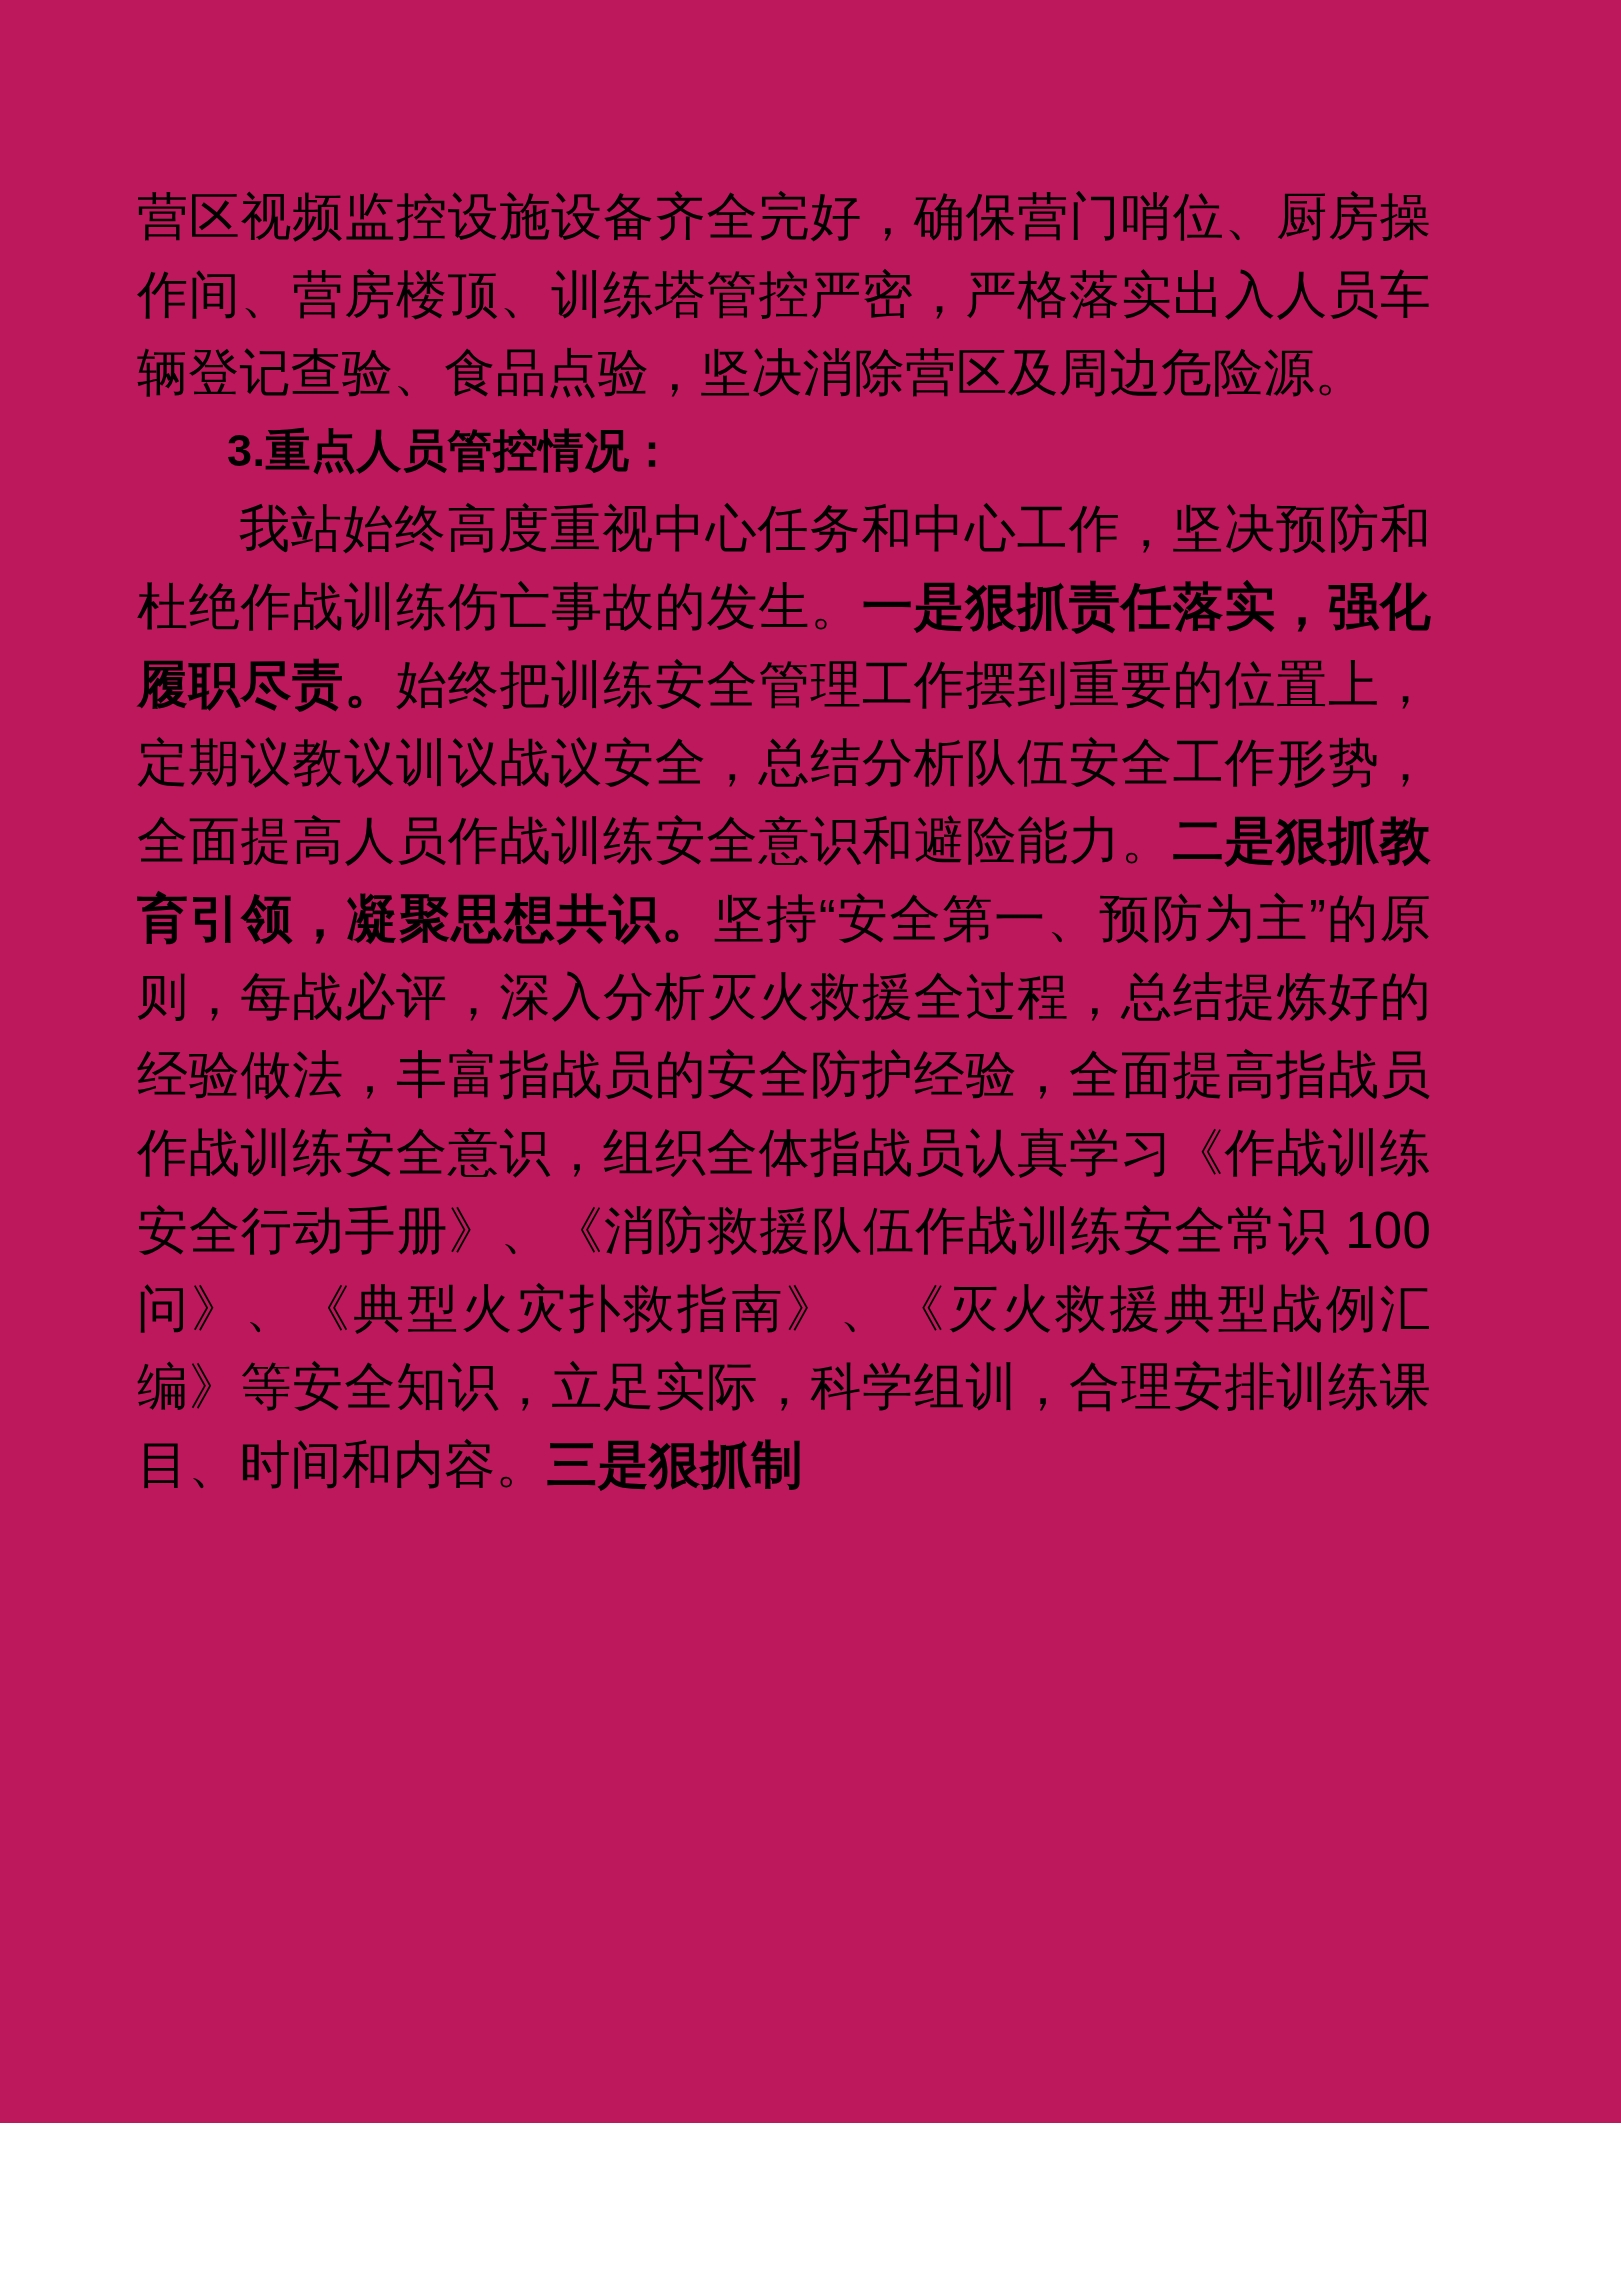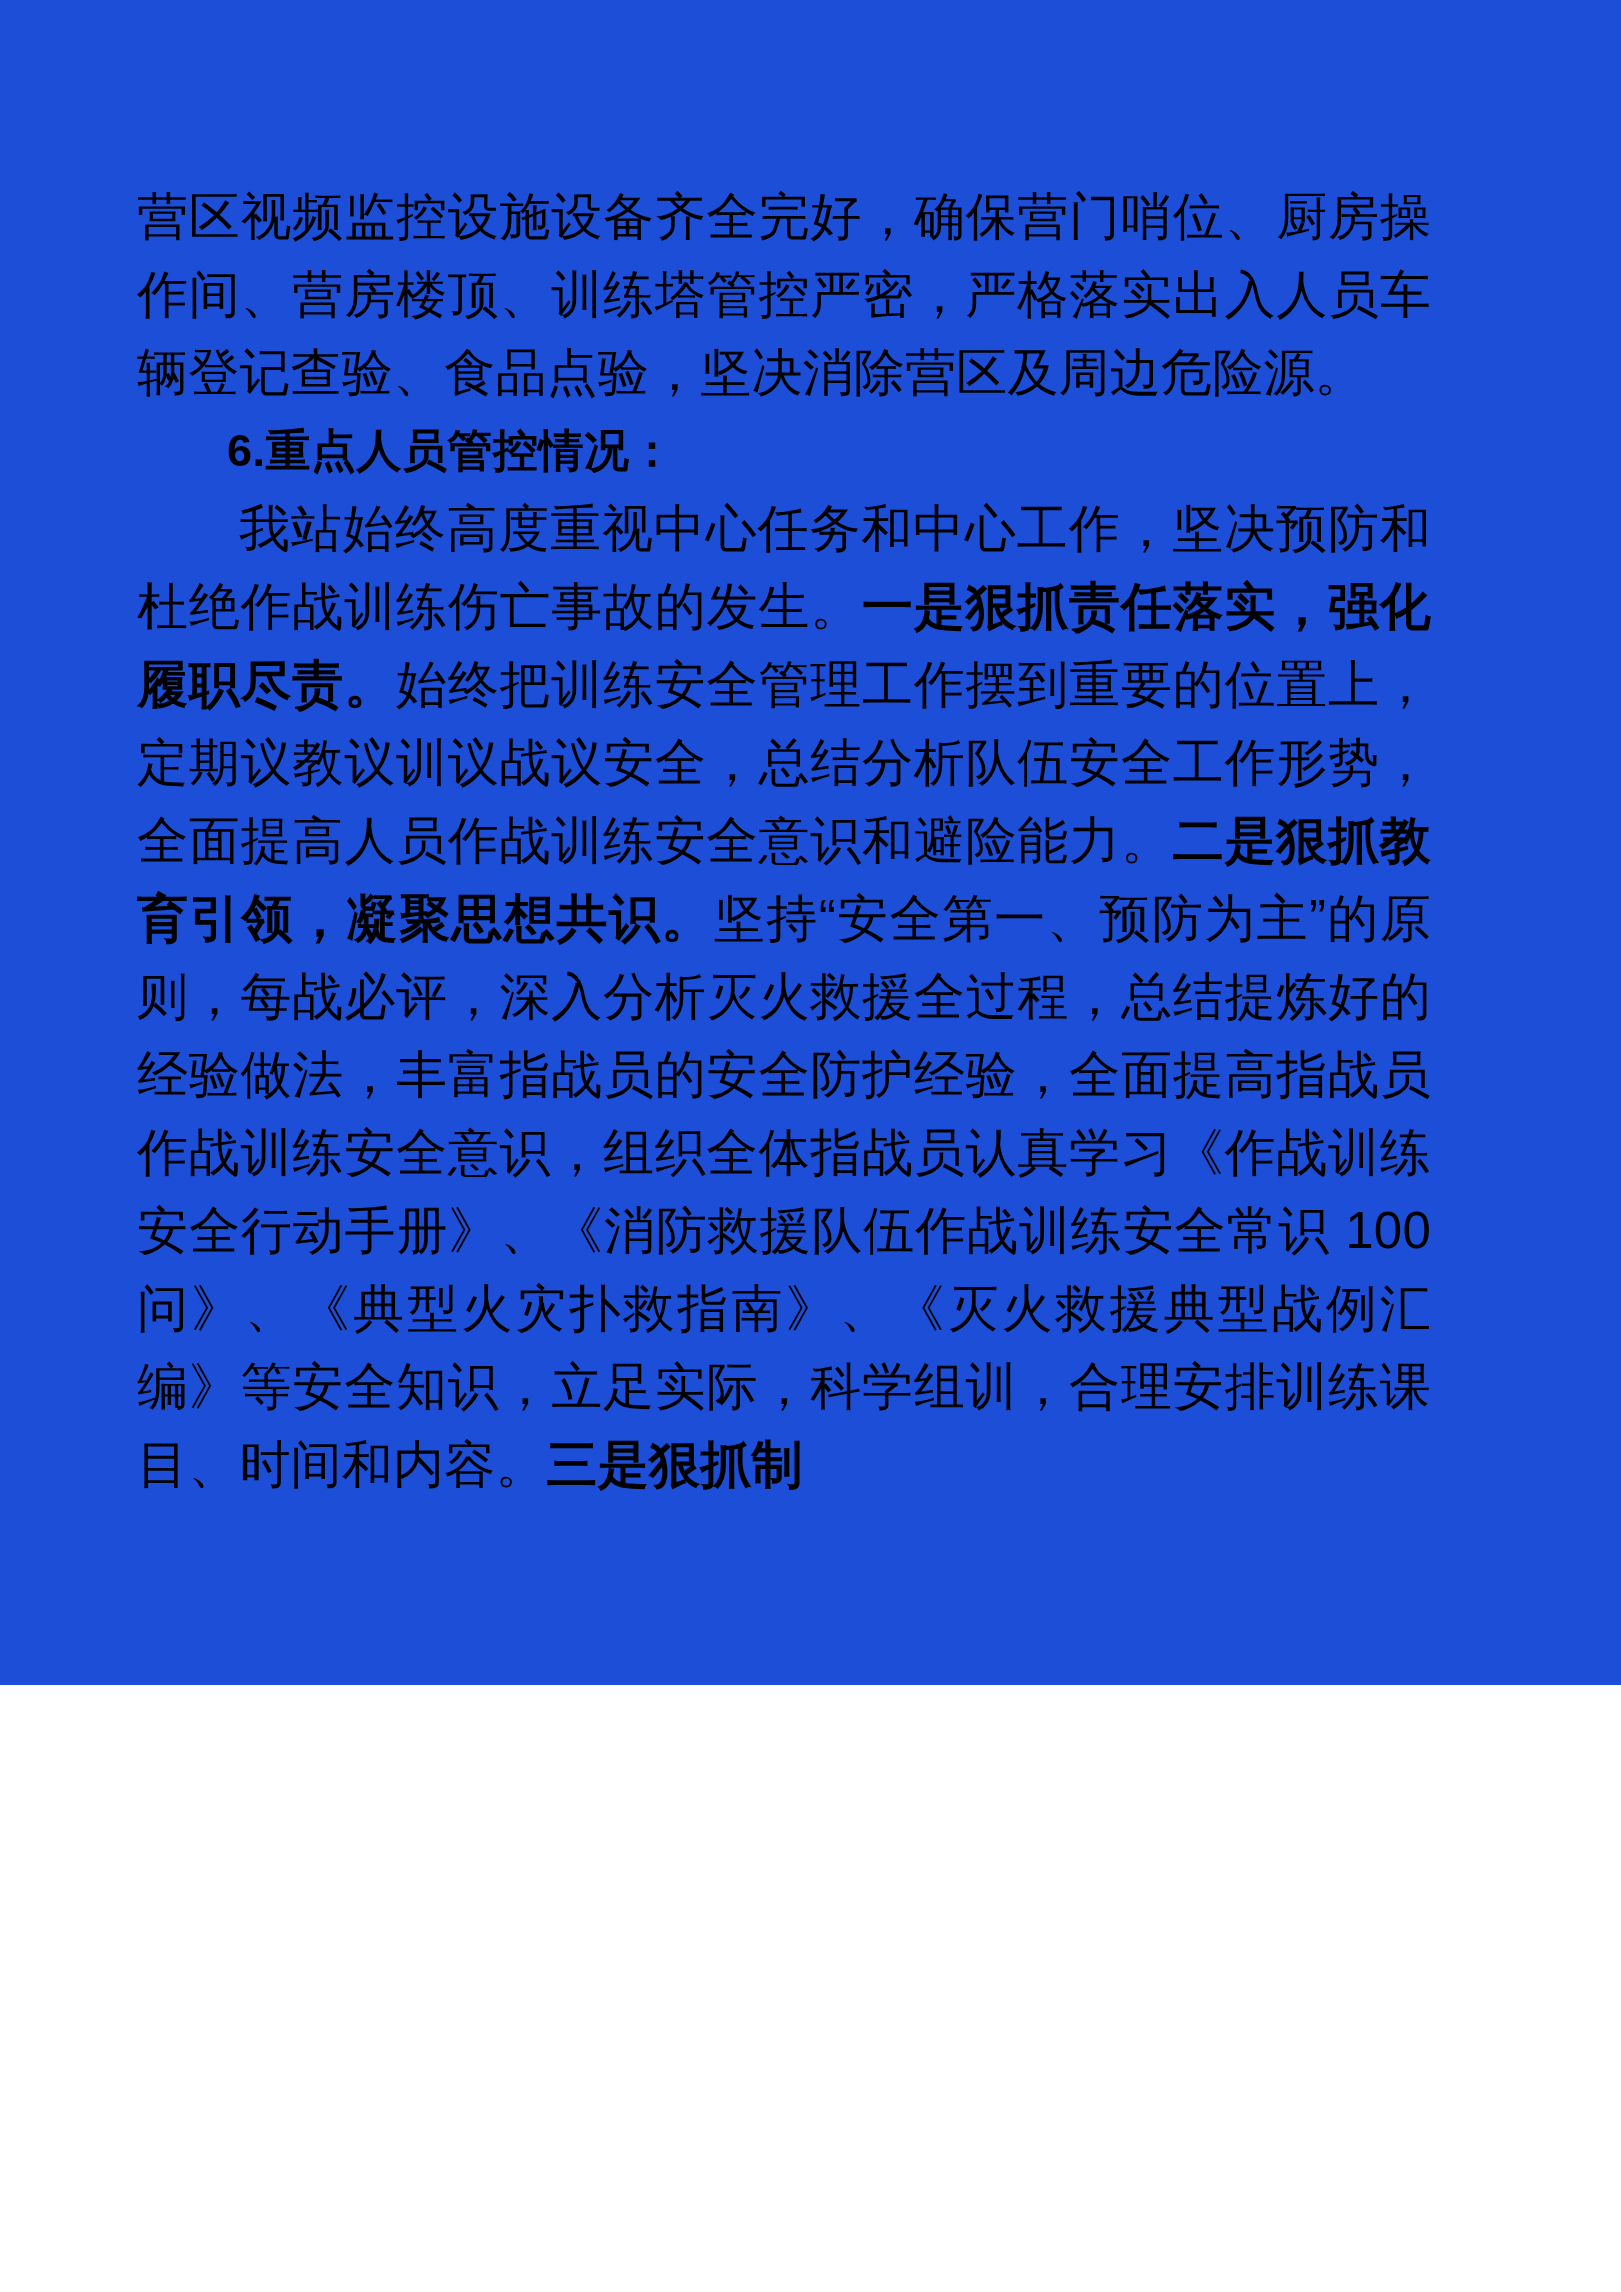--- a/index.html
+++ b/index.html
@@ -6,22 +6,22 @@
     margin: 0;
     padding: 0;
     background: #ffffff;
   }
   body {
     font-family: "Liberation Sans", "DejaVu Sans", sans-serif;
   }
   .page {
     position: relative;
     width: 1621px;
-    height: 1685px;
-    background: #1d4ed8;
+    height: 2123px;
+    background: #be185d;
     box-sizing: border-box;
     overflow: hidden;
   }
   .doc-body {
     position: absolute;
     left: 137px;
     top: 178px;
     width: 1294px;
   }
   .para {
@@ -49,17 +49,17 @@
   .b {
     font-weight: bold;
   }
 </style>
 </head>
 <body>
 
 <div class="page">
   <div class="doc-body" id="doc-body">
       <p class="para"><span class="">营区视频监控设施设备齐全完好，确保营门哨位、厨房操作间、营房楼顶、训练塔管控严密，严格落实出入人员车辆登记查验、食品点验，坚决消除营区及周边危险源。</span></p>
-      <p class="heading">6.重点人员管控情况：</p>
+      <p class="heading">3.重点人员管控情况：</p>
       <p class="para indent"><span class="">我站始终高度重视中心任务和中心工作，坚决预防和杜绝作战训练伤亡事故的发生。</span><span class="b">一是狠抓责任落实，强化履职尽责。</span><span class="">始终把训练安全管理工作摆到重要的位置上，定期议教议训议战议安全，总结分析队伍安全工作形势，全面提高人员作战训练安全意识和避险能力。</span><span class="b">二是狠抓教育引领，凝聚思想共识。</span><span class="">坚持“安全第一、预防为主”的原则，每战必评，深入分析灭火救援全过程，总结提炼好的经验做法，丰富指战员的安全防护经验，全面提高指战员作战训练安全意识，组织全体指战员认真学习《作战训练安全行动手册》、《消防救援队伍作战训练安全常识 100 问》、《典型火灾扑救指南》、《灭火救援典型战例汇编》等安全知识，立足实际，科学组训，合理安排训练课目、时间和内容。</span><span class="b">三是狠抓制</span></p>
     </div>
 </div>
 
 
 </body></html>

